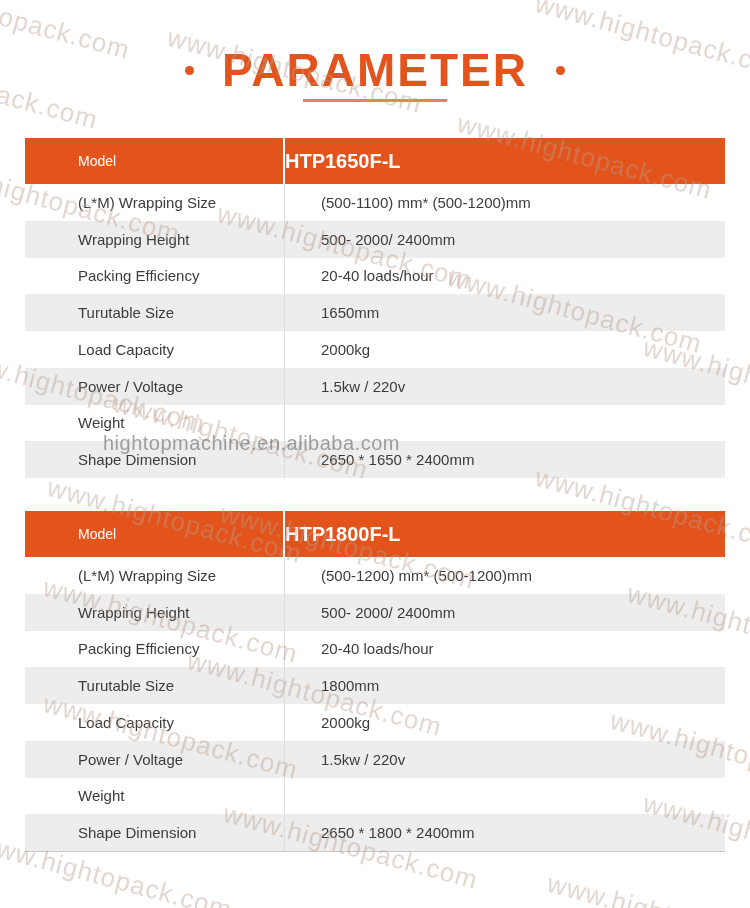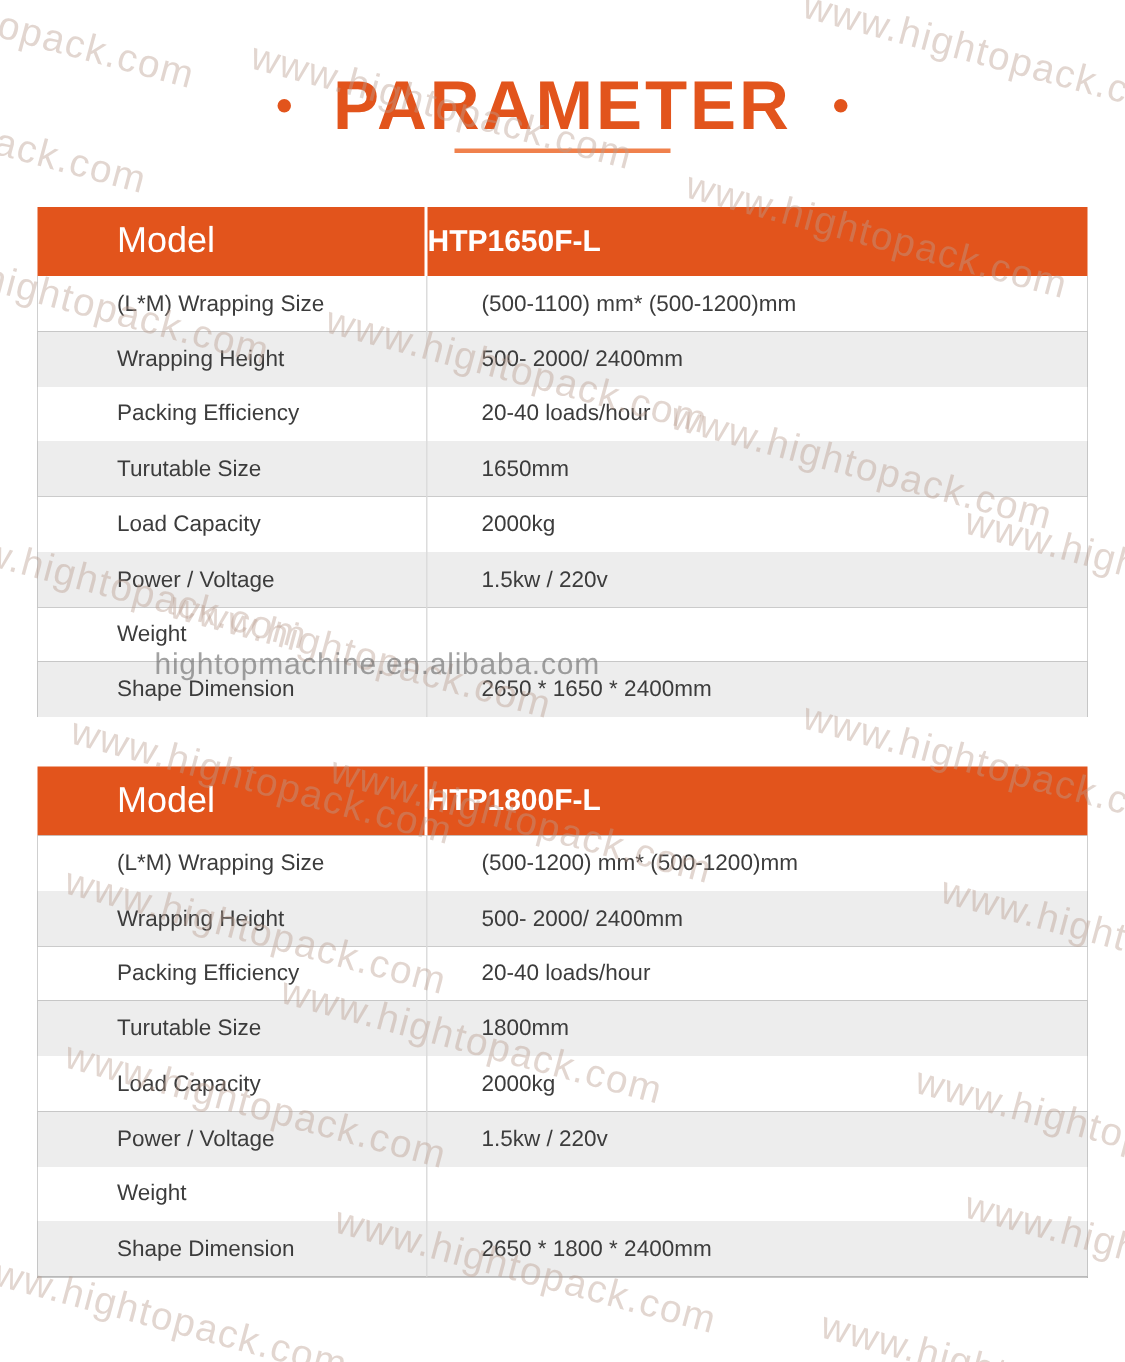--- a/index.html
+++ b/index.html
@@ -23,21 +23,21 @@
   }
   
   .spec-table{position:absolute;left:25px;width:700px;z-index:2;}
   .spec-table.t0{top:138px;}
   .spec-table.t1{top:511px;}
   .spec-header{
     display:flex;height:46px;background:#E2541C;color:#ffffff;align-items:stretch;
   }
   .spec-header .h-label{
     width:260px;box-sizing:border-box;padding-left:53px;
-    display:flex;align-items:center;font-size:24px;
+    display:flex;align-items:center;font-size:14px;
     border-right:2px solid #ffffff;
   }
   .spec-header .h-value{
     flex:1;display:flex;align-items:center;
     font-size:20px;font-weight:bold;
   }
   .spec-body{background:#404040;}
   .spec-body.bordered{border-bottom:1px solid #C8C8C8;}
   .spec-row{
     display:flex;height:36.75px;align-items:stretch;

